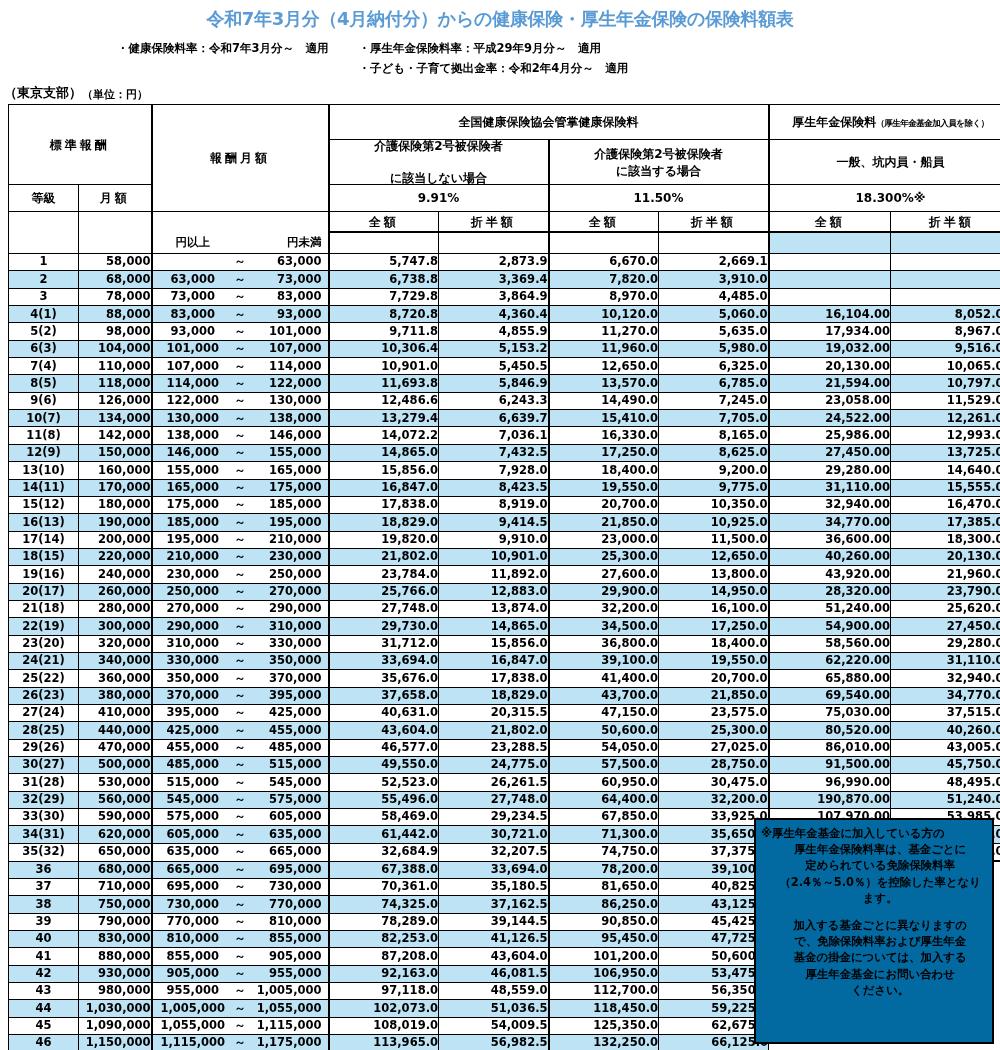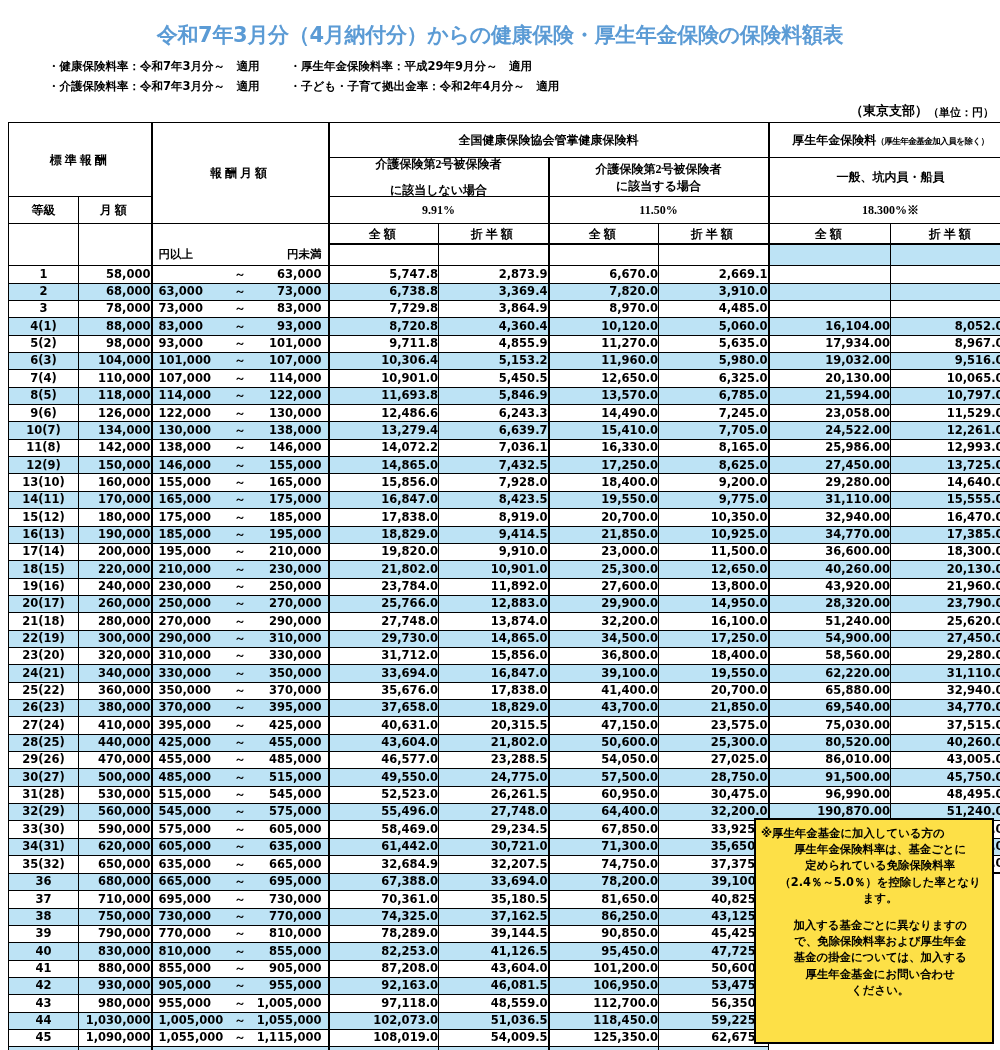--- a/index.html
+++ b/index.html
@@ -9,42 +9,42 @@
     font-family:"DejaVu Sans","Liberation Sans",sans-serif;
     color:#000000;
     overflow:hidden;
   }
   #page{position:relative;width:1000px;height:1050px;}
 
   
   .title{
     text-align:center;
     color:#5b9bd5;
-    font-size:21px;
+    font-size:18px;
     font-weight:bold;
     letter-spacing:-0.3px;
-    padding-top:24px;
+    padding-top:9px;
     line-height:1.1;
     white-space:nowrap;
   }
   .subtitles{
     margin-top:9px;
     display:flex;
     justify-content:flex-start;
-    padding-left:48px;
+    padding-left:117px;
     font-size:11.5px;
     font-weight:bold;
     line-height:1.75;
   }
   .sub-col{white-space:nowrap;}
   .sub-col.right{margin-left:30px;}
 
   .branchline{
     display:flex;
-    justify-content:flex-end;
+    justify-content:flex-start;
     align-items:flex-end;
     font-size:13px;
     font-weight:bold;
     padding:6px 6px 2px 4px;
   }
   .branchline .unit{font-size:11px;}
 
   
   table.premium{
     border-collapse:collapse;
@@ -55,21 +55,21 @@
   }
   table.premium td,table.premium th{
     border:1px solid #000;
     padding:0;
     font-weight:bold;
     line-height:1;
     vertical-align:middle;
     background-clip:padding-box;
   }
   .outer-top td,.outer-top th{border-top:2px solid #000;}
-  table.premium th{font-size:12px;text-align:center;font-family:Liberation Serif, serif;}
+  table.premium th{font-size:12px;text-align:center;}
 
   col.c-grade{width:70px;}
   col.c-month{width:73px;}
   col.c-range{width:177px;}
   col.c-n{width:110px;}
   col.c-p{width:122px;}
 
   .hdr-tall{height:34px;}
   td.num,th.num{text-align:right;padding-right:5px;}
   td.ctr{text-align:center;}
@@ -77,61 +77,60 @@
   tr.datarow td{height:16.35px;}
   tr.alt td{background:#bde3f5;}
 
   .rng{
     display:flex;
     align-items:center;
     justify-content:space-between;
     padding:0 6px;
     white-space:nowrap;
   }
-  .rng .lo{flex:1;text-align:left;}
+  .rng .lo{flex:1;text-align:center;}
   .rng .tl{width:26px;text-align:center;}
   .rng .hi{flex:1;text-align:right;}
 
   .spread{letter-spacing:3px;}
   .small-note{font-size:8.5px;font-weight:bold;letter-spacing:-0.5px;}
   .pct{font-size:13px;}
 
   
   .vsep{border-left:2px solid #000 !important;}
   .vsep-r{border-right:2px solid #000 !important;}
   .hsep-b{border-bottom:2px solid #000 !important;}
 
   
   .notebox{
     position:absolute;
     left:754px;top:818px;
     width:240px;height:226px;
     border:2px solid #000;
-    background:#fde047;
+    background:#0369a1;
     box-sizing:border-box;
     padding:5px 4px 0 5px;
     font-size:11.4px;
     font-weight:bold;
     line-height:1.42;
   }
   .notebox p{margin:0;}
   .notebox .indent{text-indent:1em;text-align:center;}
   .notebox .gap{height:11px;}
 </style>
 </head>
 <body>
 
 <div id="page">
 
   <div class="title">令和7年3月分（4月納付分）からの健康保険・厚生年金保険の保険料額表</div>
 
   <div class="subtitles">
     <div class="sub-col">
       <div>・健康保険料率：令和7年3月分～　適用</div>
-      <div>・介護保険料率：令和7年3月分～　適用</div>
     </div>
     <div class="sub-col right">
       <div>・厚生年金保険料率：平成29年9月分～　適用</div>
       <div>・子ども・子育て拠出金率：令和2年4月分～　適用</div>
     </div>
   </div>
 
   <div class="branchline">
     <span>（東京支部）</span>
     <span class="unit">（単位：円）</span>
@@ -154,21 +153,21 @@
         <th colspan="2" rowspan="2" class="hdr-tall spread">標準報酬</th>
         <th rowspan="3" class="spread vsep">報酬月額</th>
         <th colspan="4" class="hdr-tall vsep">全国健康保険協会管掌健康保険料</th>
         <th colspan="2" class="hdr-tall vsep vsep-r">
           <span>厚生年金保険料</span><span class="small-note">（厚生年金基金加入員を除く）</span>
         </th>
       </tr>
       <tr>
         <th colspan="2" class="hdr-tall vsep">
           <div>介護保険第2号被保険者</div>
-          <div style="margin-top:14px">に該当しない場合</div>
+          <div style="margin-top:20px">に該当しない場合</div>
         </th>
         <th colspan="2" class="hdr-tall vsep">
           <div>介護保険第2号被保険者</div>
           <div style="margin-top:5px">に該当する場合</div>
         </th>
         <th colspan="2" class="hdr-tall vsep vsep-r">一般、坑内員・船員</th>
       </tr>
       <tr>
         <th style="height:26px">等級</th>
         <th class="spread">月額</th>

